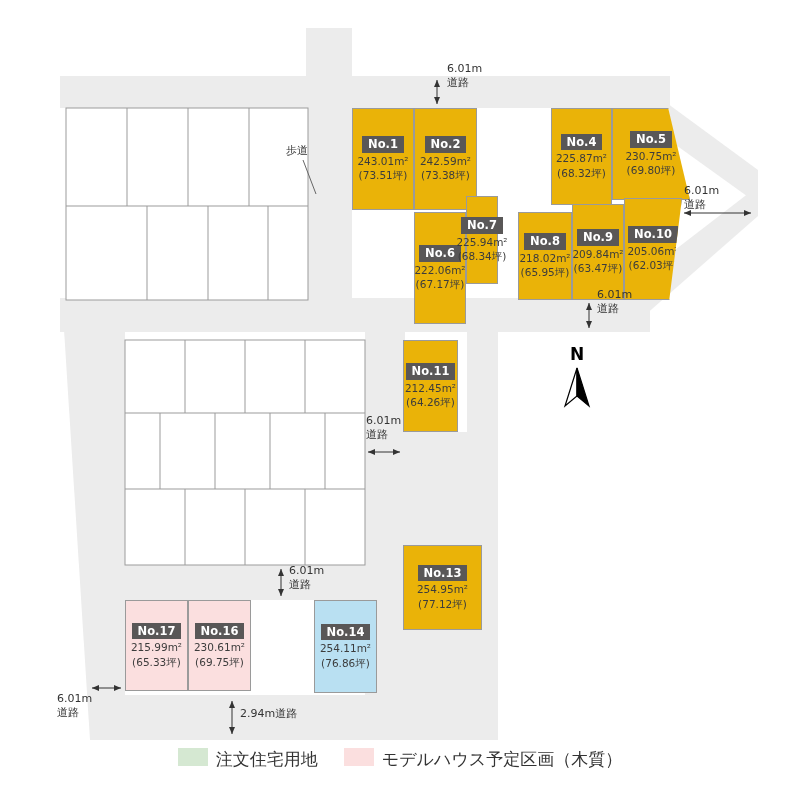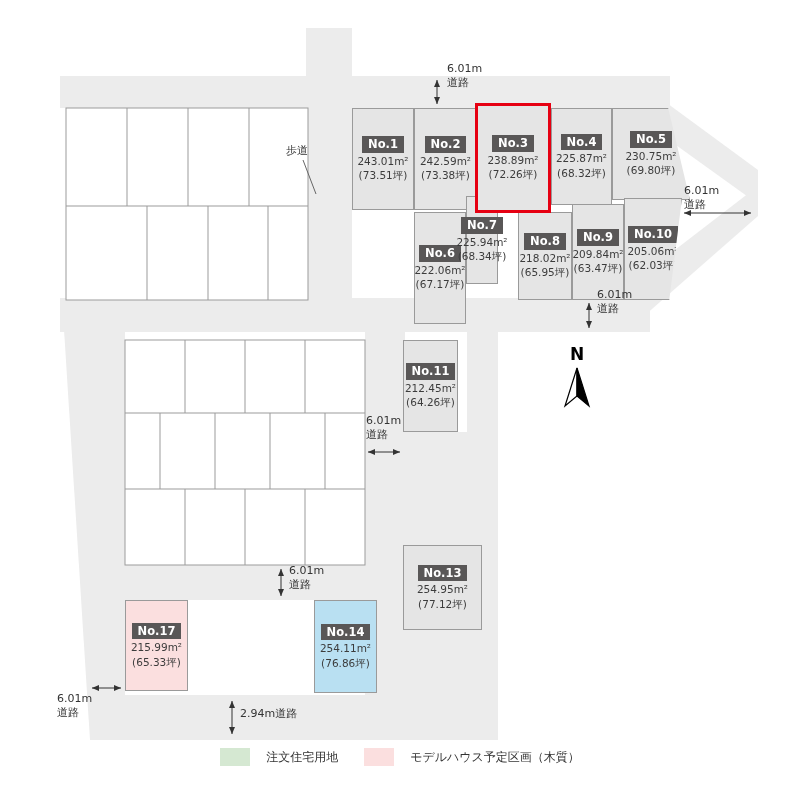--- a/index.html
+++ b/index.html
@@ -1,30 +1,30 @@
 <!DOCTYPE html>
 <html><head>
 <meta charset="utf-8">
 <style>
   *{margin:0;padding:0;box-sizing:border-box}
   html,body{background:#fff}
   body{font-family:"DejaVu Sans","Liberation Sans",sans-serif;color:#333}
   #canvas{position:relative;width:800px;height:800px;background:#fff;overflow:hidden}
   #map-base{position:absolute;left:0;top:0}
   .lot{position:absolute;display:flex;flex-direction:column;align-items:center;justify-content:center;gap:2px;border:1px solid #9a9a9a;z-index:1}
-  .lot.green{background:#e5e5e5}
+  .lot.green{background:#eab308}
   .lot.pink{background:#fbdfdf}
   .lot.blue{background:#b9e0f2}
   .lot.sel{border:3px solid #e60012;z-index:3}
   .badge{background:#595757;color:#fff;font-size:11.5px;font-weight:bold;line-height:1;padding:3px 6px 2px;white-space:nowrap}
   .area,.tsubo{font-size:10.5px;color:#3c3c3c;line-height:1.2;white-space:nowrap}
   .roadlabel{position:absolute;font-size:11px;color:#333;line-height:1.3;z-index:4;white-space:nowrap}
   #north-n{position:absolute;left:570px;top:344px;font-weight:bold;font-size:17px;color:#000;z-index:4}
   .legend{position:absolute;left:0;top:748px;width:800px;display:flex;justify-content:center;align-items:center;gap:26px;z-index:4}
-  .legend .item{display:flex;align-items:flex-end;gap:16px;font-size:12px;color:#333}
+  .legend .item{display:flex;align-items:flex-start;gap:8px;font-size:17px;color:#333}
   .sw{width:30px;height:18px;display:inline-block}
   .sw.green{background:#d5e8d2}
   .sw.pink{background:#fbdfdf}
   .sw.blue{background:#b9e0f2}
 </style>
 </head>
 <body>
 
 <div id="canvas">
 
@@ -96,25 +96,20 @@
   <div class="lot green" style="left:352px;top:108px;width:62px;height:102px">
     <div class="badge">No.1</div>
     <div class="area">243.01m²</div>
     <div class="tsubo">(73.51坪)</div>
   </div>
   <div class="lot green" style="left:414px;top:108px;width:63px;height:102px">
     <div class="badge">No.2</div>
     <div class="area">242.59m²</div>
     <div class="tsubo">(73.38坪)</div>
   </div>
-  <div class="lot green sel" style="left:475px;top:103px;width:76px;height:110px">
-    <div class="badge">No.3</div>
-    <div class="area">238.89m²</div>
-    <div class="tsubo">(72.26坪)</div>
-  </div>
   <div class="lot green" style="left:551px;top:108px;width:61px;height:97px">
     <div class="badge">No.4</div>
     <div class="area">225.87m²</div>
     <div class="tsubo">(68.32坪)</div>
   </div>
   <div class="lot green" style="left:612px;top:108px;width:78px;height:92px;clip-path:polygon(0 0,72% 0,100% 100%,0 100%)">
     <div class="badge">No.5</div>
     <div class="area">230.75m²</div>
     <div class="tsubo">(69.80坪)</div>
   </div>
@@ -153,20 +148,25 @@
   <div class="lot green" style="left:403px;top:545px;width:79px;height:85px">
     <div class="badge">No.13</div>
     <div class="area">254.95m²</div>
     <div class="tsubo">(77.12坪)</div>
   </div>
 
   <div class="lot pink" style="left:125px;top:600px;width:63px;height:91px">
     <div class="badge">No.17</div>
     <div class="area">215.99m²</div>
     <div class="tsubo">(65.33坪)</div>
+  </div>
+  <div class="lot pink" style="left:188px;top:600px;width:63px;height:91px">
+    <div class="badge">No.16</div>
+    <div class="area">230.61m²</div>
+    <div class="tsubo">(69.75坪)</div>
   </div>
   <div class="lot blue" style="left:314px;top:600px;width:63px;height:93px">
     <div class="badge">No.14</div>
     <div class="area">254.11m²</div>
     <div class="tsubo">(76.86坪)</div>
   </div>
 
   <div class="roadlabel" style="left:447px;top:62px">
     <div>6.01m</div>
     <div>道路</div>

